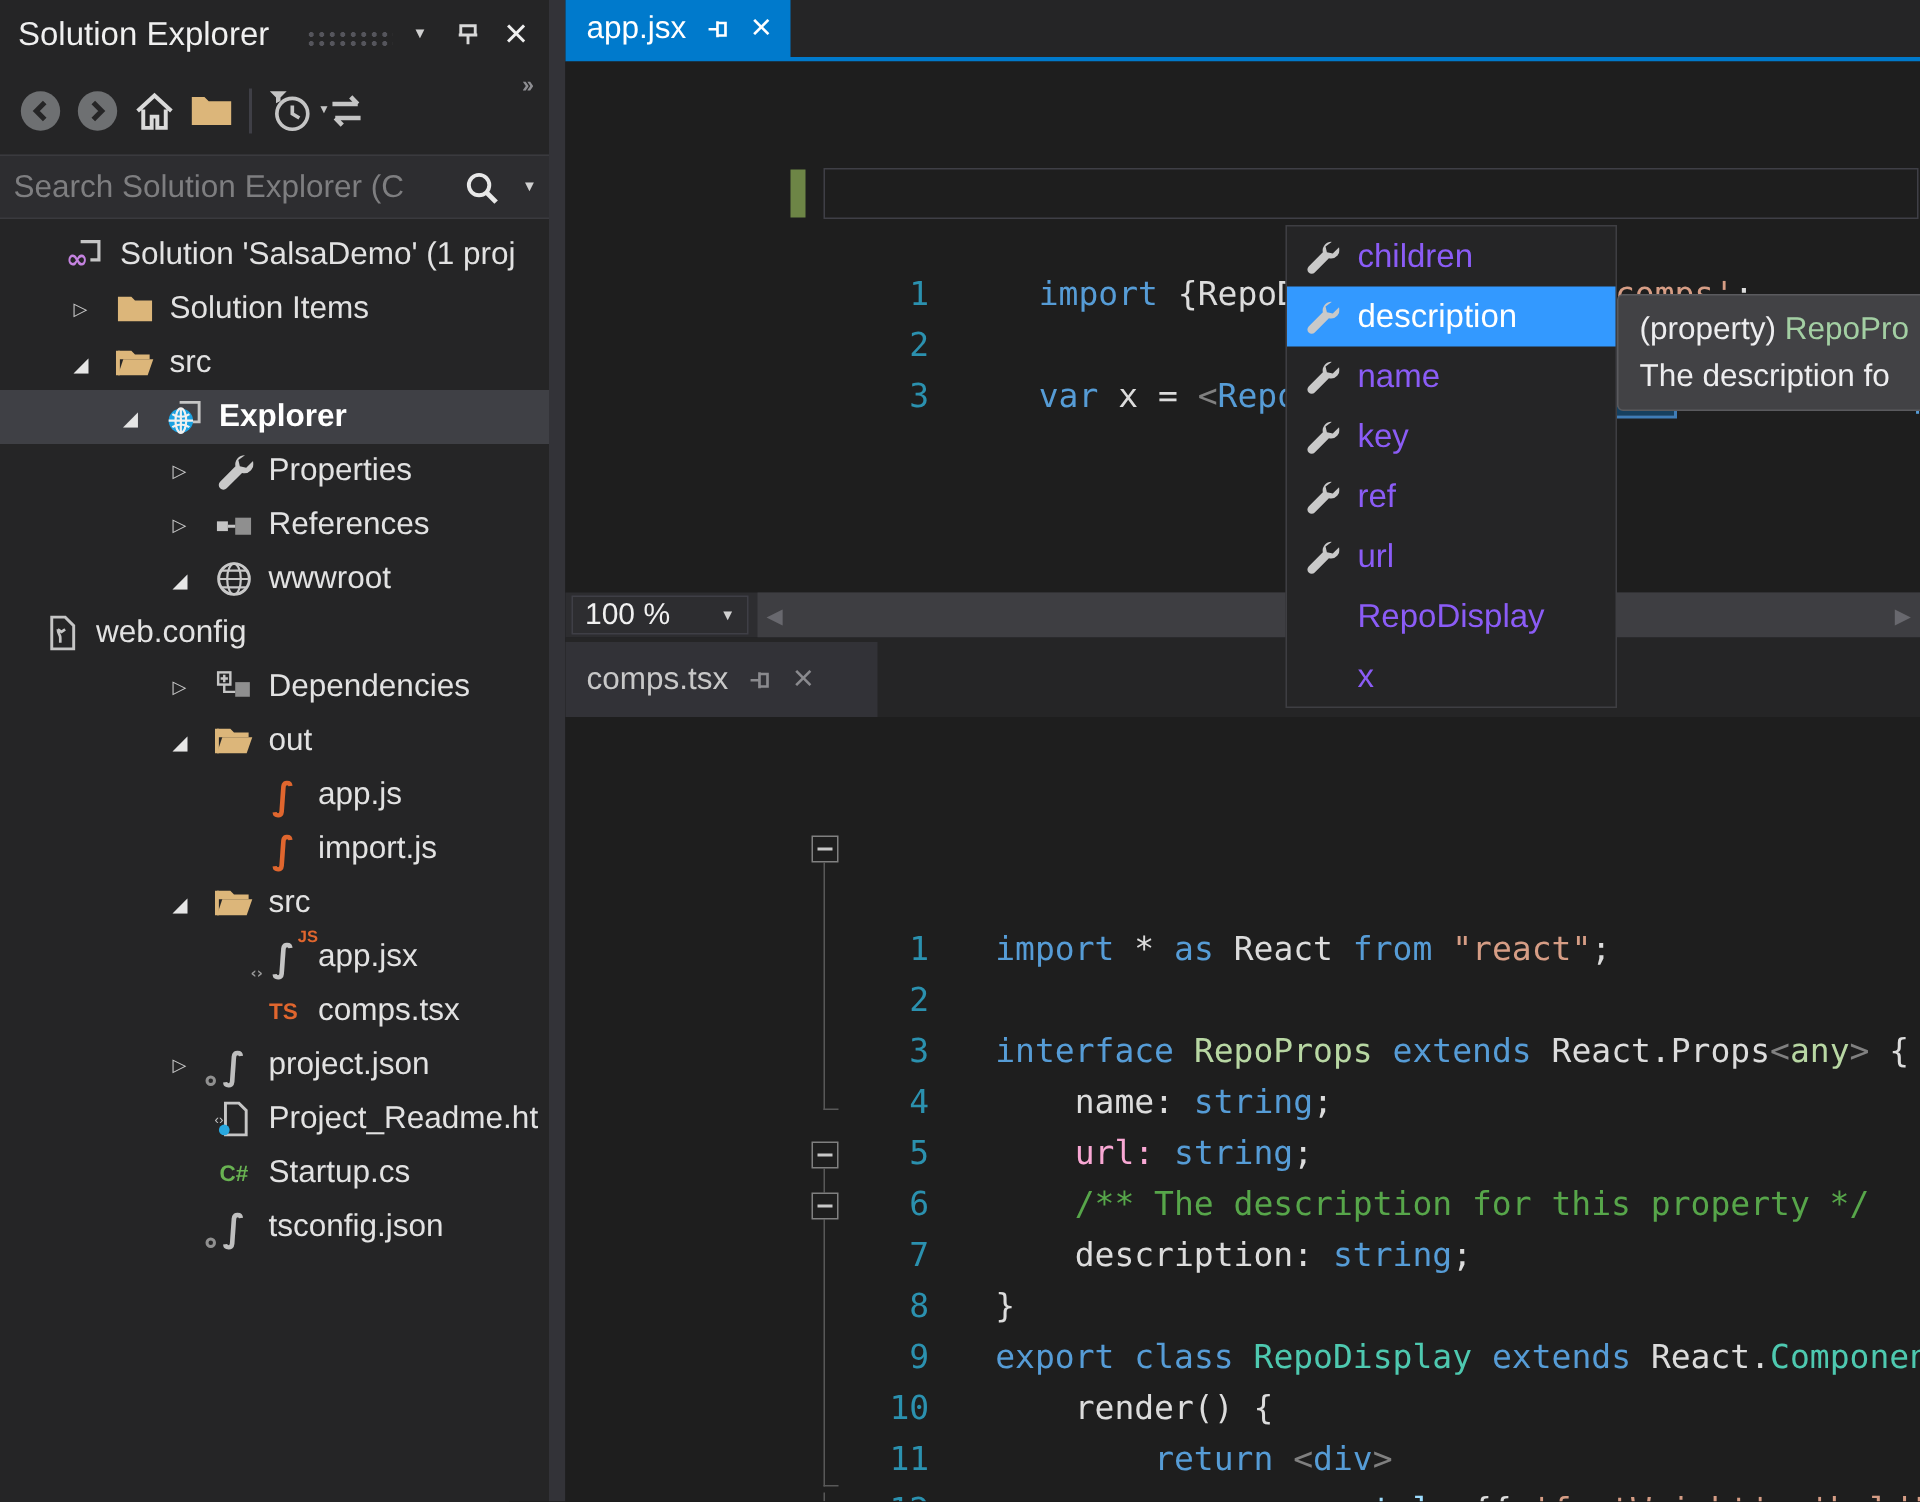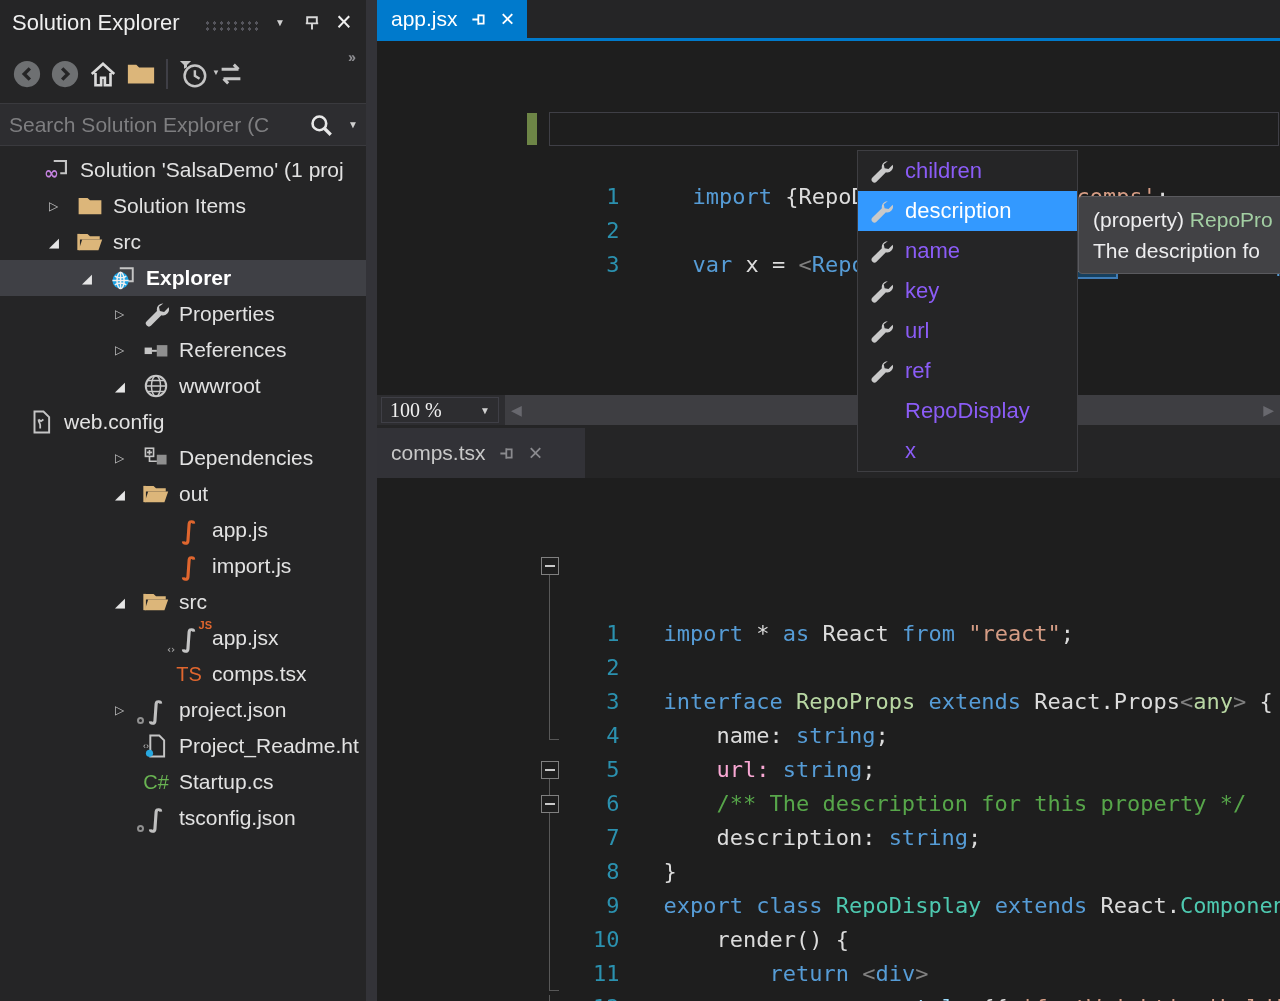--- a/index.html
+++ b/index.html
@@ -39,21 +39,21 @@
 .arrow { width:26px; flex:0 0 26px; font-size:12px; color:#C8C8C8; }
 .arrow.open { font-size:13px; color:#E6E6E6; }
 .ticon { width:30px; flex:0 0 30px; height:28px; display:flex; align-items:center; justify-content:center; position:relative; }
 .tlabel { margin-left:8px;text-align:right; }
 .ic { display:flex; align-items:center; justify-content:center; width:28px; height:28px; position:relative; }
 .isvg { width:26px; height:26px; }
 .glyph { font-family:"DejaVu Sans",sans-serif; font-weight:bold; font-size:25px; line-height:1; position:relative; }
 .glyph i { position:absolute; font-style:normal; font-size:11px; top:-4px; right:-9px; color:#E0662E; font-weight:bold; font-family:"Liberation Sans",sans-serif; }
 .glyph u { position:absolute; text-decoration:none; font-size:10px; bottom:-3px; left:-8px; color:#9A9A9A; }
 .jdot { position:absolute; left:-5px; bottom:0; width:7px; height:7px; border:2px solid #909090; border-radius:50%; background:#252526; }
-.tscs { font-size:20px; font-weight:normal; letter-spacing:0; }
+.tscs { font-size:15px; font-weight:bold; letter-spacing:0; }
 
 
 #vsep { position:absolute; left:366px; top:0; width:11px; height:1001px; background:#333338; }
 #editor { position:absolute; left:377px; top:0; right:0; height:1001px; background:#1E1E1E; }
 
 #top-tabs { position:absolute; top:0; left:0; right:0; height:41px; background:#252526; border-bottom:3px solid #007ACC; }
 .tab { display:flex; align-items:center; font-size:21px; gap:12px; padding:0 12px 0 14px; }
 .tab.active { position:absolute; left:0; top:0; height:38px; background:#007ACC; color:#FFFFFF; }
 .tab-pin { display:flex; } .tab-pin svg { width:19px; height:19px; }
 .tab-x { font-size:24px; line-height:1; }
@@ -75,21 +75,21 @@
 .fold-box::after { content:""; position:absolute; left:3px; right:3px; top:7px; border-top:2px solid #C8C8C8; }
 .code-row.fold .fold-box { display:block; }
 .seg.box { outline:2px solid #3F7CB6; background:#16405F; }
 .guide { position:absolute; border-left:1px solid #585858; width:10px; }
 .guide.ell { border-bottom:1px solid #585858; }
 #g1 { left:172px; top:97px; height:165px; }
 #g2 { left:172px; top:301px; height:212px; }
 #g3 { left:172px; top:517px; height:6px; }
 
 #zoombar { position:absolute; top:395px; left:0; right:0; height:30px; background:#2D2D30; }
-.zoom-combo { position:absolute; left:4px; top:2px; width:118px; height:26px; background:#2D2D30; border:1px solid #3F3F46; color:#F0F0F0; font-size:20px; display:flex; align-items:center; padding:0 8px;font-family:Liberation Serif, serif; }
+.zoom-combo { position:absolute; left:4px; top:2px; width:118px; height:26px; background:#2D2D30; border:1px solid #3F3F46; color:#F0F0F0; font-size:20px; display:flex; align-items:center; padding:0 8px; }
 .zoom-combo .chev { margin-left:auto; }
 .hscroll { position:absolute; left:128px; top:0; right:0; height:30px; background:#3E3E42; display:flex; align-items:center; justify-content:space-between; padding:0 6px; color:#68686E; font-size:14px; }
 
 #bottom-tabs { position:absolute; top:425px; left:0; right:0; height:53px; background:#252526; }
 .tab.inactive { position:absolute; left:0; top:3px; height:50px; width:208px; background:#323237; color:#C8C8C8; }
 .tab.inactive .tab-pin, .tab.inactive .tab-x { color:#8A8A8E; }
 
 #completion { position:absolute; left:480px; top:150px; width:221px; background:#252526; border:1px solid #3E3E42; z-index:5; }
 .citem { height:40px; display:flex; align-items:center; padding-left:10px; gap:11px; font-size:22px; color:#8b5cf6; }
 .citem.selected { background:#3399FF; color:#FFFFFF; }
@@ -563,29 +563,29 @@
           </svg>
         </span>
         <span data-name="completion-item-label">key</span>
       </div>
       <div class="citem" data-name="completion-item">
         <span class="cicon">
           <svg viewBox="0 0 16 16" class="isvg" data-name="wrench-icon">
             <path d="M12.5 1.5a3.8 3.8 0 0 0-3.9 4.6L2.3 12.4a1.9 1.9 0 1 0 2.7 2.7l6.3-6.3a3.8 3.8 0 0 0 4.5-4.9L13 6.7l-2.6-.6-.6-2.6z" fill="#C9C9C9"></path>
           </svg>
         </span>
-        <span data-name="completion-item-label">url</span>
+        <span data-name="completion-item-label">ref</span>
       </div>
       <div class="citem" data-name="completion-item">
         <span class="cicon">
           <svg viewBox="0 0 16 16" class="isvg" data-name="wrench-icon">
             <path d="M12.5 1.5a3.8 3.8 0 0 0-3.9 4.6L2.3 12.4a1.9 1.9 0 1 0 2.7 2.7l6.3-6.3a3.8 3.8 0 0 0 4.5-4.9L13 6.7l-2.6-.6-.6-2.6z" fill="#C9C9C9"></path>
           </svg>
         </span>
-        <span data-name="completion-item-label">ref</span>
+        <span data-name="completion-item-label">url</span>
       </div>
       <div class="citem" data-name="completion-item">
         <span class="cicon"></span>
         <span data-name="completion-item-label">RepoDisplay</span>
       </div>
       <div class="citem" data-name="completion-item">
         <span class="cicon"></span>
         <span data-name="completion-item-label">x</span>
       </div>
     </div>

